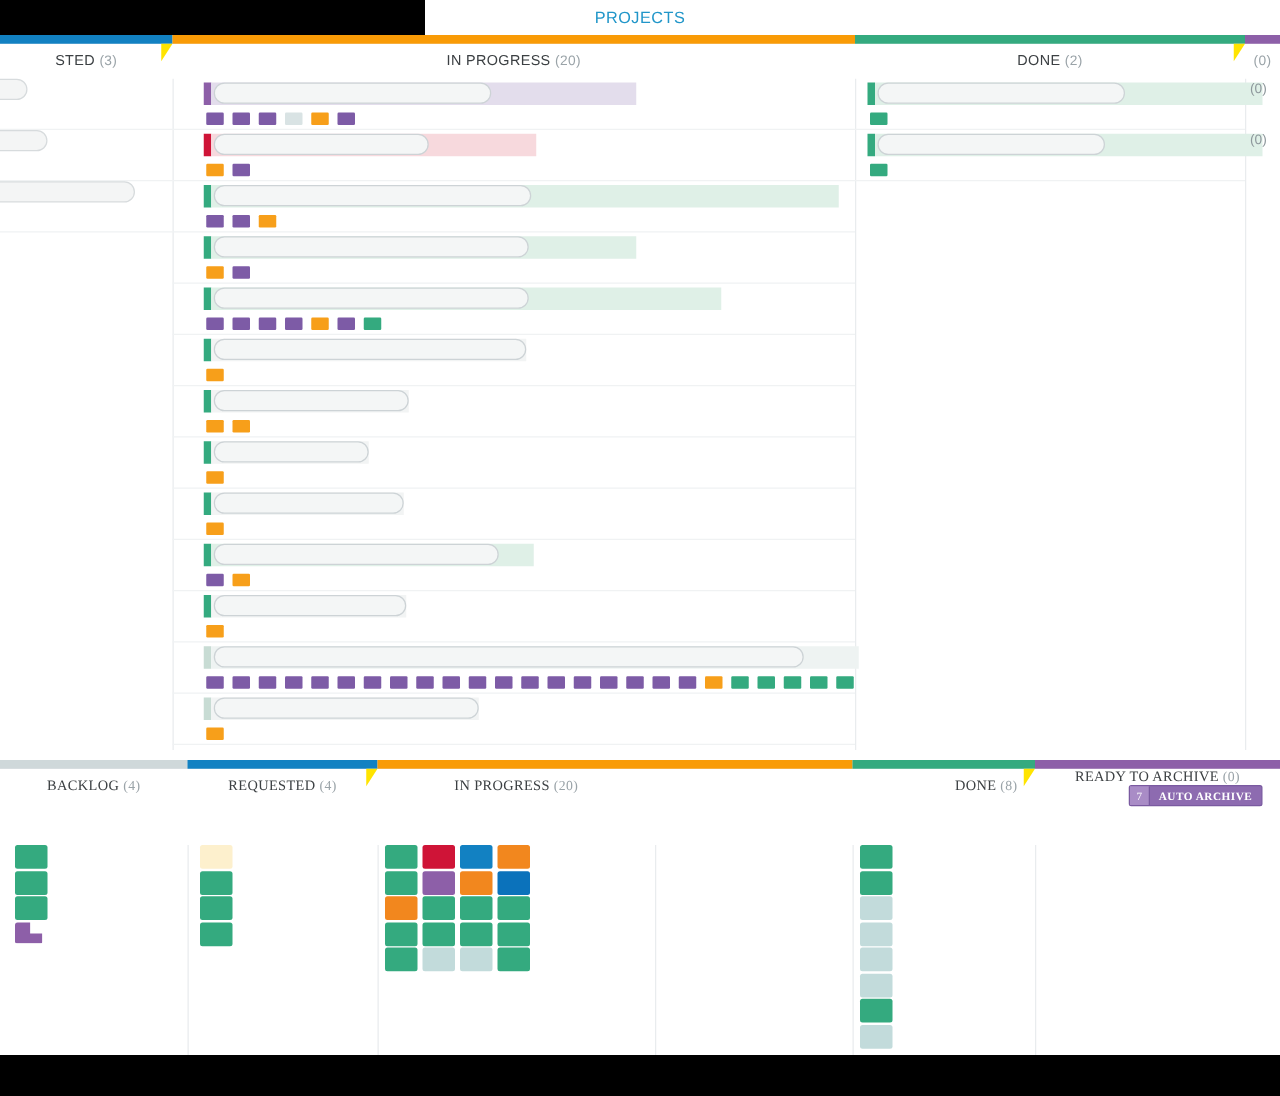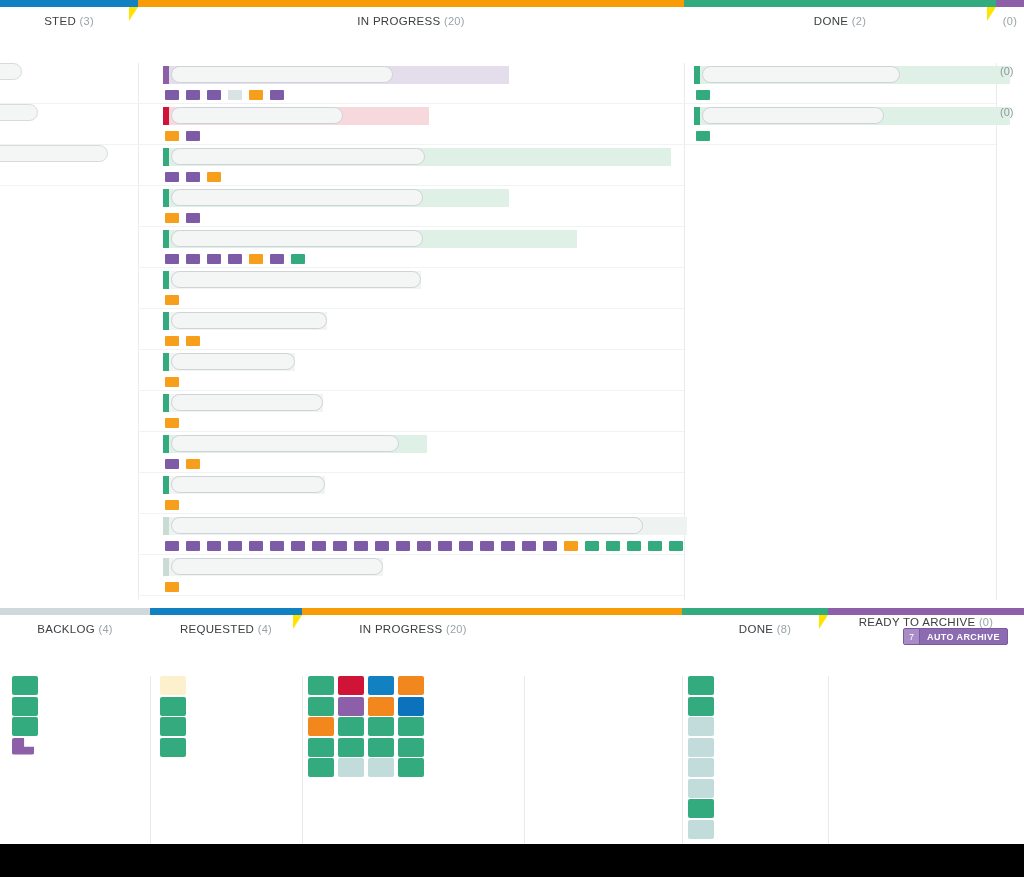--- a/index.html
+++ b/index.html
@@ -140,20 +140,24 @@
     background: #000000;
   }
 </style>
 </head>
 <body>
 
 <div class="app">
 
   <div class="board" id="projects-board">
 
+    <div class="board-titlebar">
+      <div class="redact"></div>
+      <div class="board-title">PROJECTS</div>
+    </div>
 
     <div class="strip" id="projects-strip">
         <div class="seg" style="left: 0px; width: 138px; background: rgb(18, 129, 194);"></div>
         <div class="seg" style="left: 138px; width: 546px; background: rgb(249, 155, 6);"></div>
         <div class="seg" style="left: 684px; width: 312px; background: rgb(52, 170, 127);"></div>
         <div class="seg" style="left: 996px; width: 28px; background: rgb(141, 95, 168);"></div>
       </div>
 
     <div class="headers" id="projects-headers">
         <div class="col-head" style="left: 0px; width: 138px;"><span>STED </span><span class="cnt">(3)</span></div>
@@ -397,26 +401,26 @@
 
     <div class="strip" id="cards-strip">
         <div class="seg" style="left: 0px; width: 150px; background: rgb(207, 216, 218);"></div>
         <div class="seg" style="left: 150px; width: 152px; background: rgb(18, 129, 194);"></div>
         <div class="seg" style="left: 302px; width: 222px; background: rgb(249, 155, 6);"></div>
         <div class="seg" style="left: 524px; width: 158px; background: rgb(249, 155, 6);"></div>
         <div class="seg" style="left: 682px; width: 146px; background: rgb(52, 170, 127);"></div>
         <div class="seg" style="left: 828px; width: 196px; background: rgb(141, 95, 168);"></div>
       </div>
 
-    <div class="headers" id="cards-headers" style="height: 40px;">
+    <div class="headers" id="cards-headers" style="height: 40px; font-family: Liberation Serif, serif;">
         <div class="col-head" style="left: 0px; width: 150px;"><span>BACKLOG </span><span class="cnt">(4)</span></div>
         <div class="col-head" style="left: 150px; width: 152px;"><span>REQUESTED </span><span class="cnt">(4)</span></div>
         <div class="tri" style="left: 293px;"></div>
         <div class="col-head" style="left: 302px; width: 222px;"><span>IN PROGRESS </span><span class="cnt">(20)</span></div>
-        <div class="col-head" style="left: 692px; width: 146px;"><span>DONE </span><span class="cnt">(8)</span></div>
+        <div class="col-head" style="left: 716px; width: 146px;"><span>DONE </span><span class="cnt">(8)</span></div>
         <div class="tri" style="left: 819px;"></div>
         <div class="col-head" style="left: 828px; width: 196px; top: -7px;"><span>READY TO ARCHIVE </span><span class="cnt">(0)</span></div>
         <div class="auto-archive" style="left: 903px; top: 13px;">
           <div class="num">7</div>
           <div class="lbl">AUTO ARCHIVE</div>
         </div>
       </div>
 
     <div id="cards-body">
         <div class="vline" style="left: 150px;"></div>

